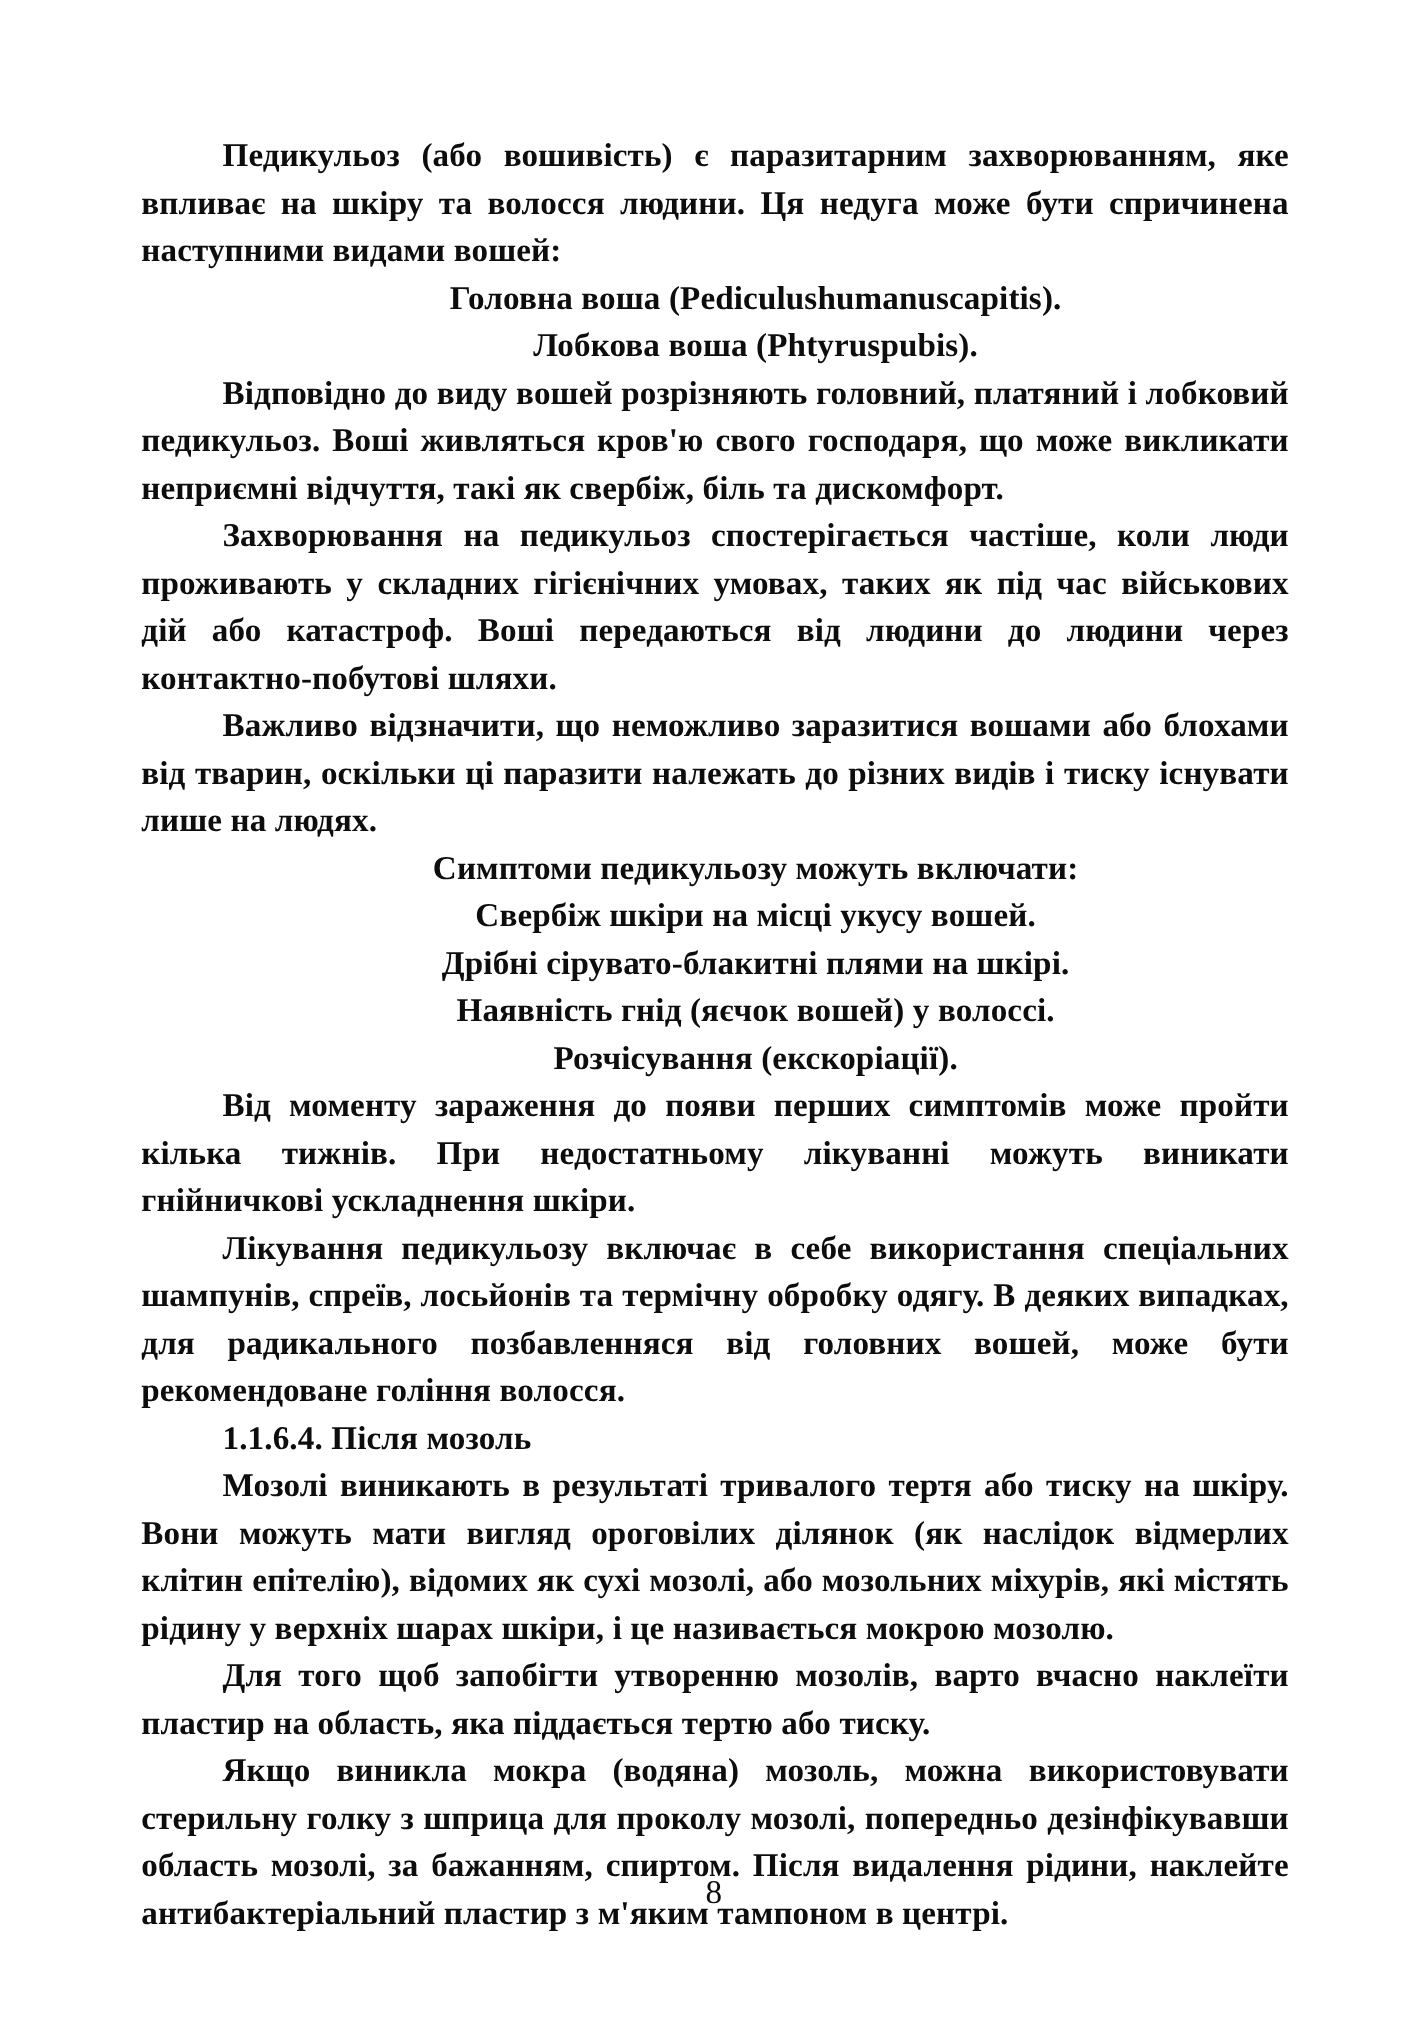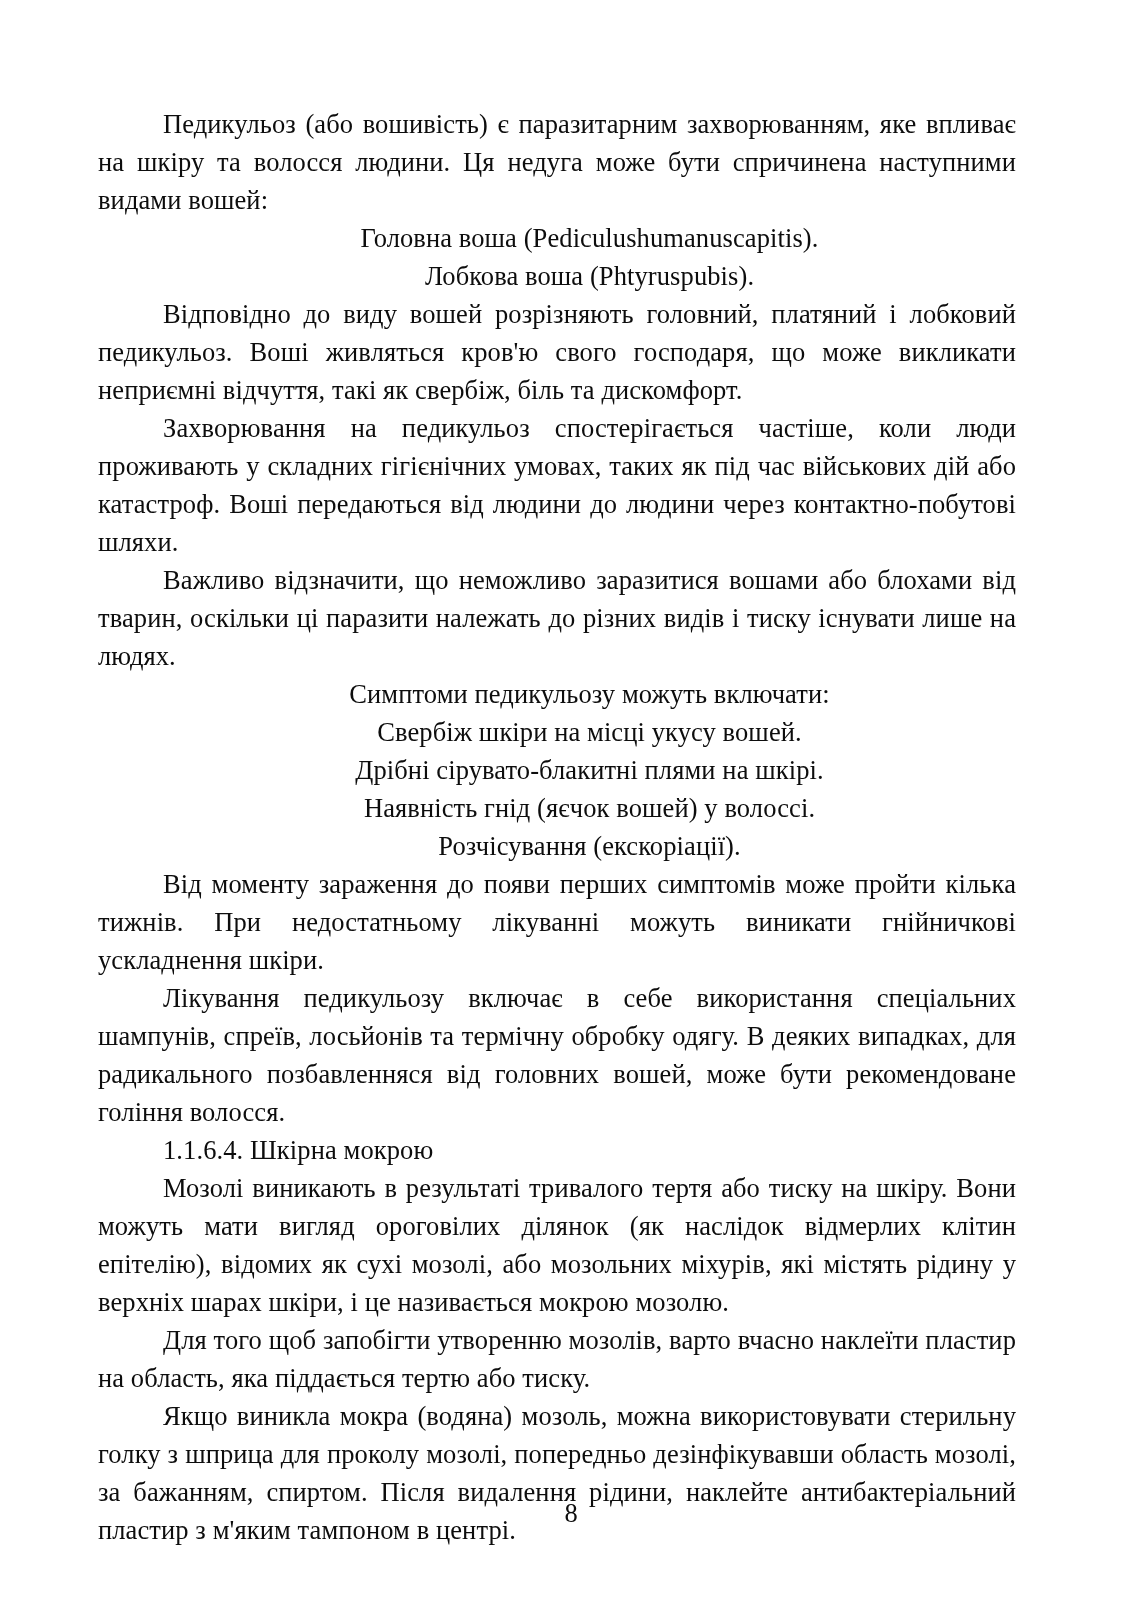--- a/index.html
+++ b/index.html
@@ -12,23 +12,24 @@
     width: 1142px;
     height: 1614px;
     background: #ffffff;
     margin: 0 auto;
     overflow: hidden;
     font-family: "Liberation Serif", "DejaVu Serif", serif;
     color: #0d0d0d;
   }
   .content {
     position: absolute;
-    left: 98px;
+    left: 113px;
     top: 105px;
     width: 918px;
+    font-weight: bold;
   }
   p {
     margin: 0;
     font-size: 26.5px;
     line-height: 38px;
     text-align: justify;
     text-justify: inter-word;
     letter-spacing: 0.1px;
     -webkit-hyphens: none;
     hyphens: none;
@@ -81,21 +82,21 @@
     <p class="shortline">Симптоми педикульозу можуть включати:</p>
     <p class="shortline">Свербіж шкіри на місці укусу вошей.</p>
     <p class="shortline">Дрібні сірувато-блакитні плями на шкірі.</p>
     <p class="shortline">Наявність гнід (яєчок вошей) у волоссі.</p>
     <p class="shortline">Розчісування (екскоріації).</p>
 
     <p class="indent">Від моменту зараження до появи перших симптомів може пройти кілька тижнів. При недостатньому лікуванні можуть виникати гнійничкові ускладнення шкіри.</p>
 
     <p class="indent">Лікування педикульозу включає в себе використання спеціальних шампунів, спреїв, лосьйонів та термічну обробку одягу. В деяких випадках, для радикального позбавленняся від головних вошей, може бути рекомендоване гоління волосся.</p>
 
-    <p class="heading">1.1.6.4. Шкірна мокрою</p>
+    <p class="heading">1.1.6.4. Після мозоль</p>
 
     <p class="indent">Мозолі виникають в результаті тривалого тертя або тиску на шкіру. Вони можуть мати вигляд ороговілих ділянок (як наслідок відмерлих клітин епітелію), відомих як сухі мозолі, або мозольних міхурів, які містять рідину у верхніх шарах шкіри, і це називається мокрою мозолю.</p>
 
     <p class="indent">Для того щоб запобігти утворенню мозолів, варто вчасно наклеїти пластир на область, яка піддається тертю або тиску.</p>
 
     <p class="indent">Якщо виникла мокра (водяна) мозоль, можна використовувати стерильну голку з шприца для проколу мозолі, попередньо дезінфікувавши область мозолі, за бажанням, спиртом. Після видалення рідини, наклейте антибактеріальний пластир з м'яким тампоном в центрі.</p>
 
     <p class="remember"></p>
 
   </div>

